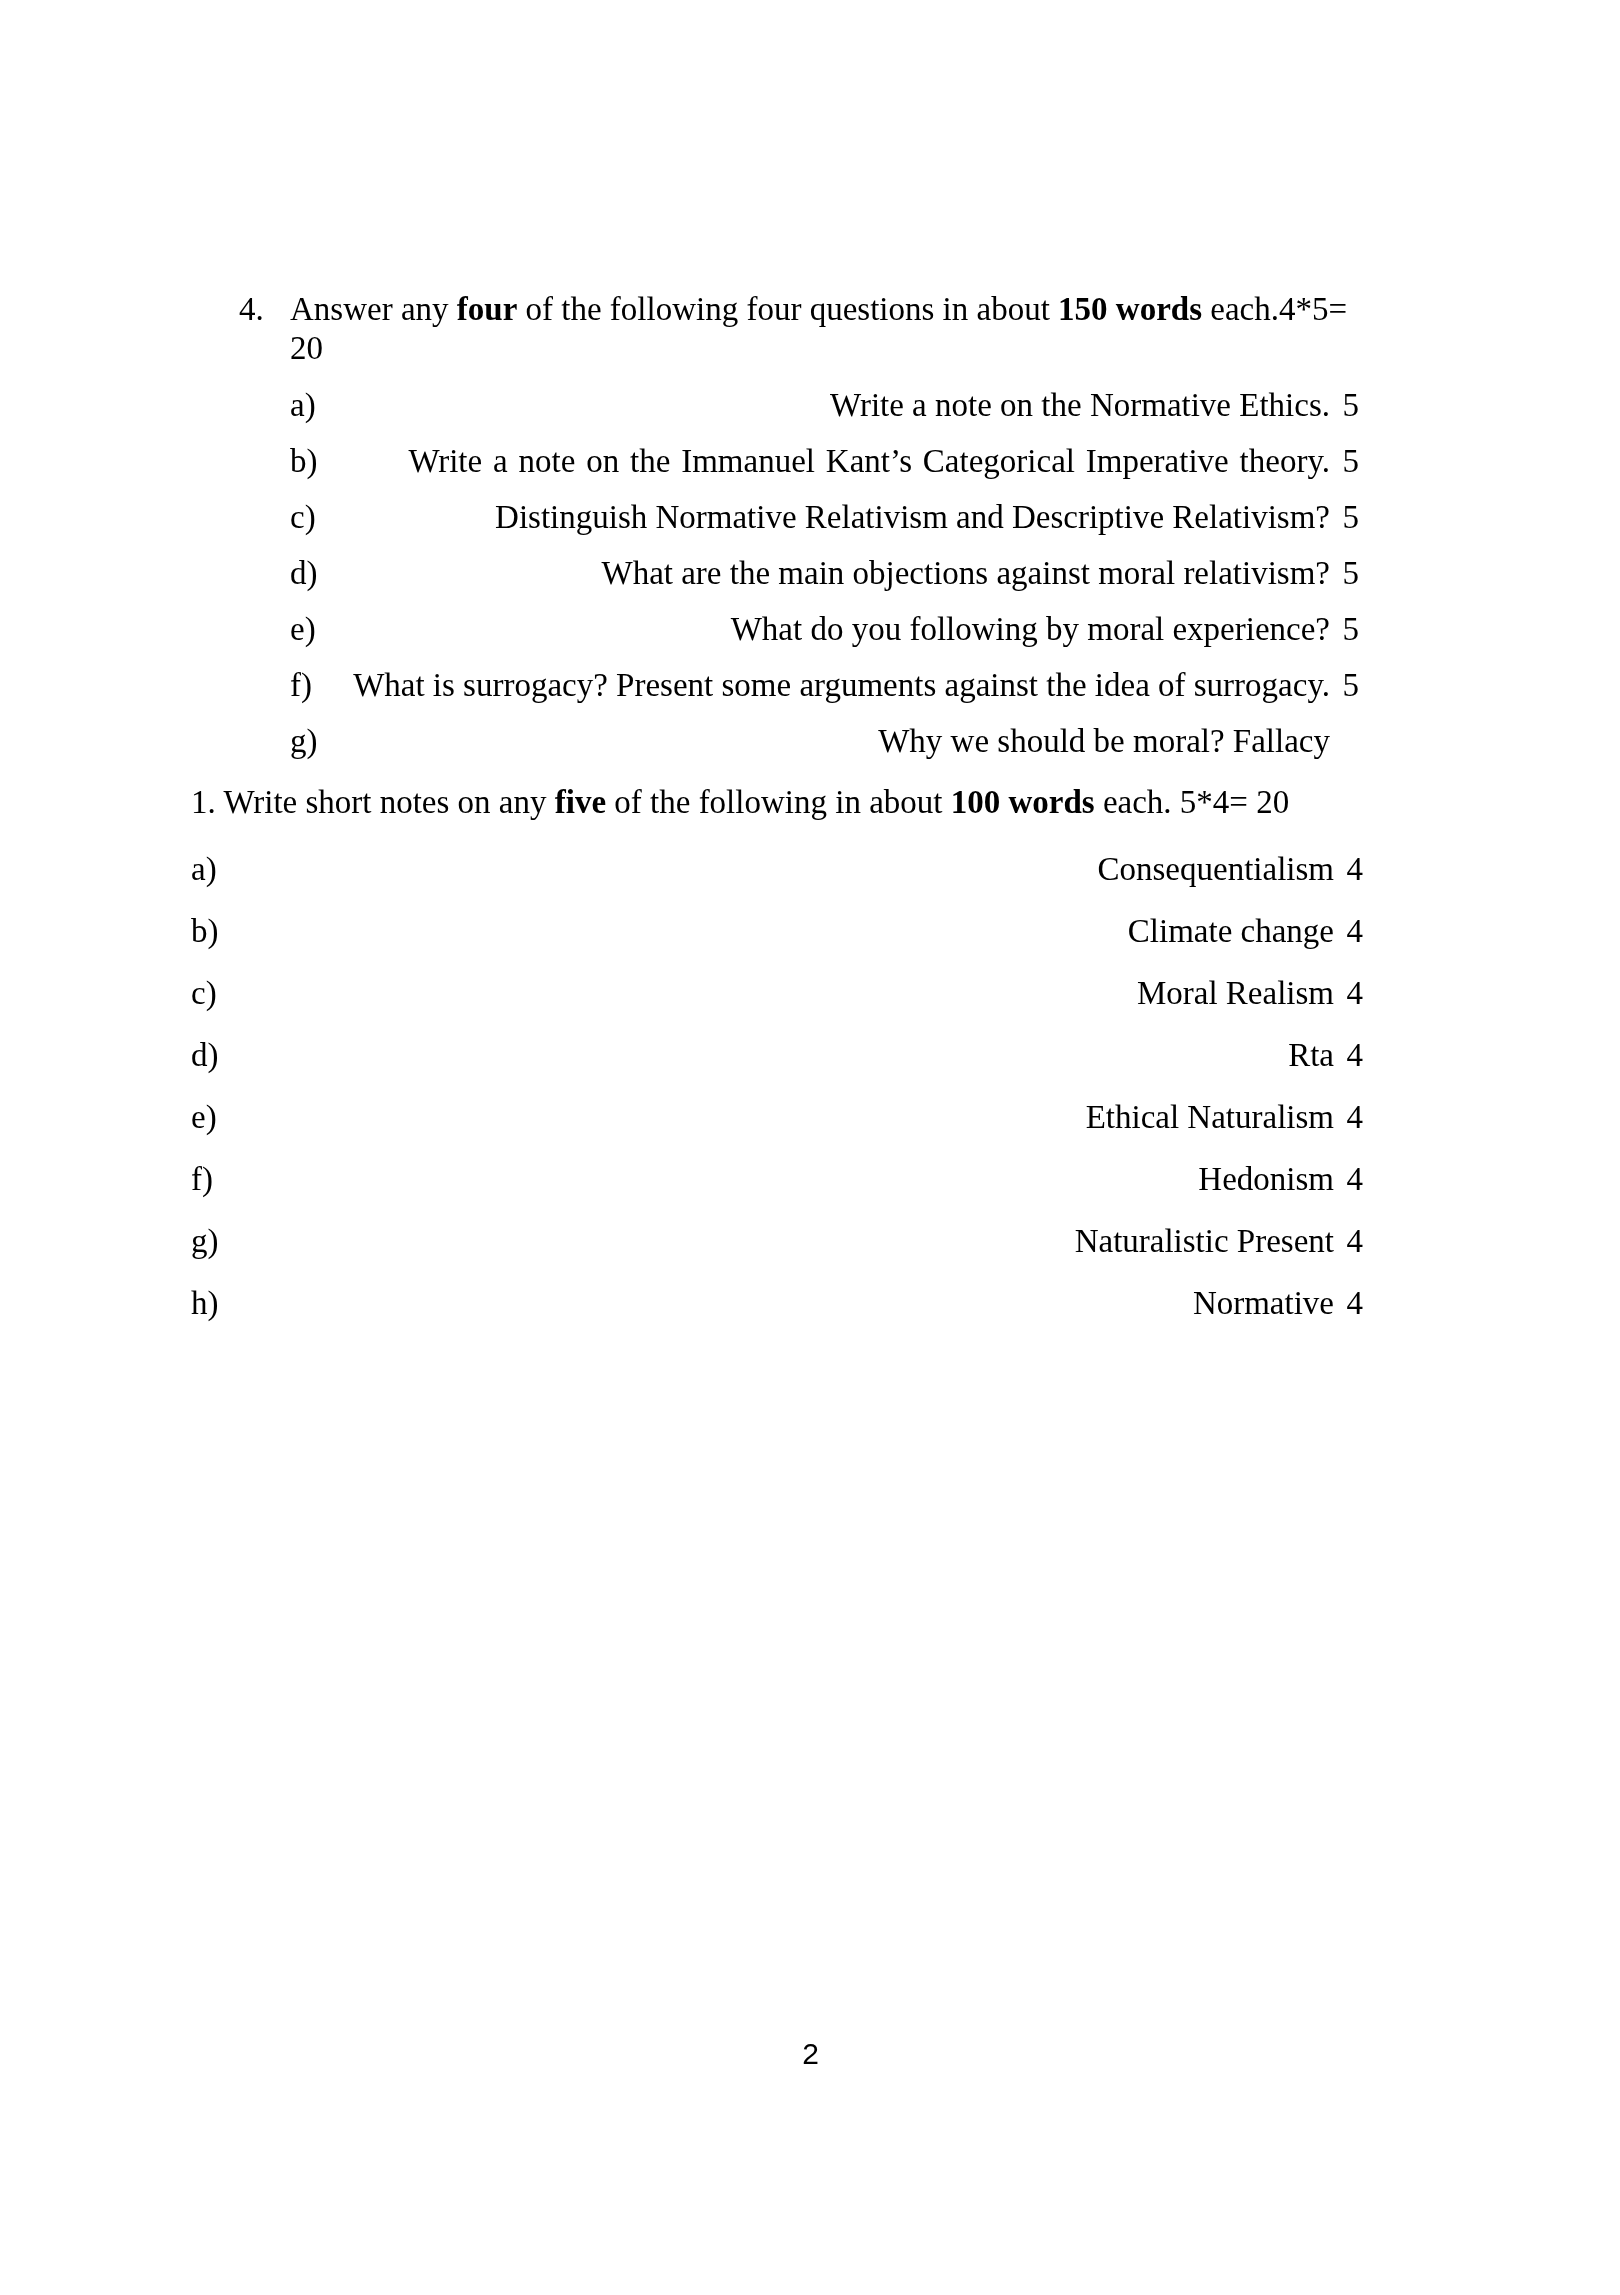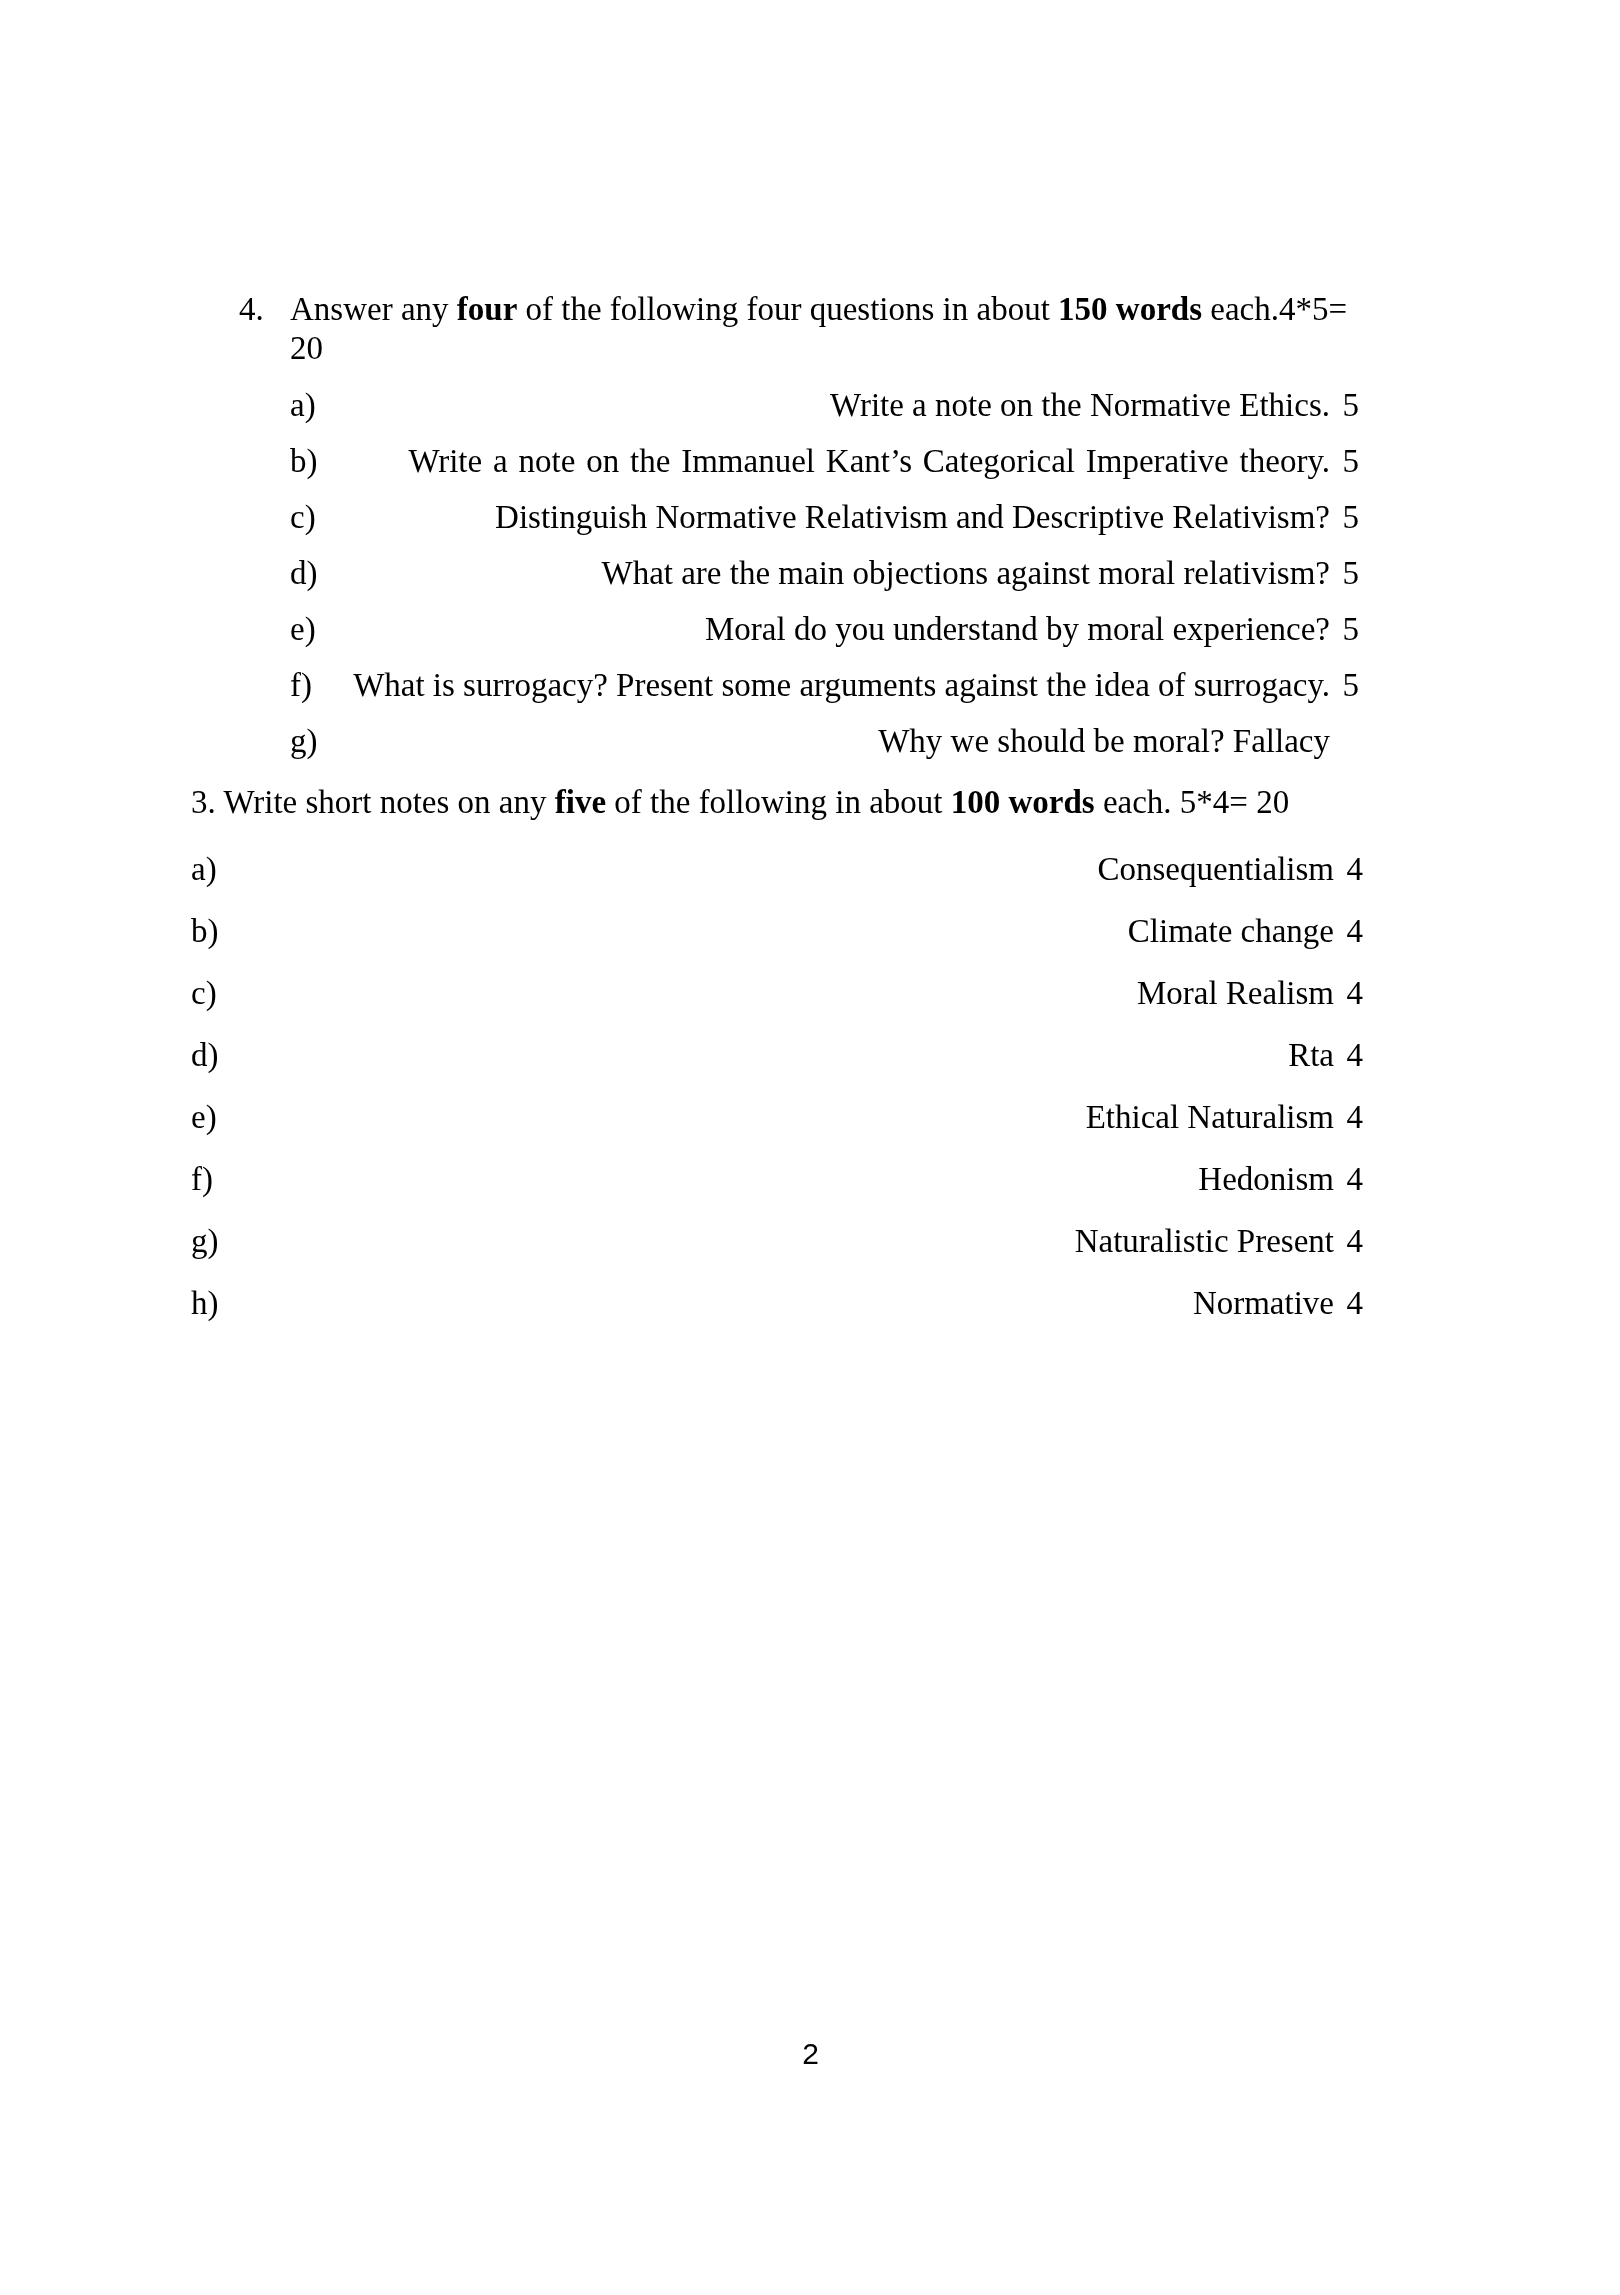--- a/index.html
+++ b/index.html
@@ -70,39 +70,39 @@
         <span class="text">Distinguish Normative Relativism and Descriptive Relativism?</span>
         <span class="marks">5</span>
       </div>
       <div class="row">
         <span class="label">d)</span>
         <span class="text">What are the main objections against moral relativism?</span>
         <span class="marks">5</span>
       </div>
       <div class="row">
         <span class="label">e)</span>
-        <span class="text">Moral do you understand by moral experience?</span>
+        <span class="text">What do you following by moral experience?</span>
         <span class="marks">5</span>
       </div>
       <div class="row">
         <span class="label">f)</span>
         <span class="text">What is surrogacy? Present some arguments against the idea of surrogacy.</span>
         <span class="marks">5</span>
       </div>
       <div class="row">
         <span class="label">g)</span>
         <span class="text">Why we should be moral? Fallacy</span>
         <span class="marks"></span>
       </div>
     </div>
   </section>
 
   <section class="q5">
     <div class="heading">
-      <span class="htext"><span>3. Write short notes on any </span><b>five</b><span> of the following in about </span><b>100 words</b><span> each. 5*4= 20</span></span>
+      <span class="htext"><span>1. Write short notes on any </span><b>five</b><span> of the following in about </span><b>100 words</b><span> each. 5*4= 20</span></span>
     </div>
 
     <div class="list">
       <div class="row">
         <span class="label">a)</span>
         <span class="text">Consequentialism</span>
         <span class="marks">4</span>
       </div>
       <div class="row">
         <span class="label">b)</span>

